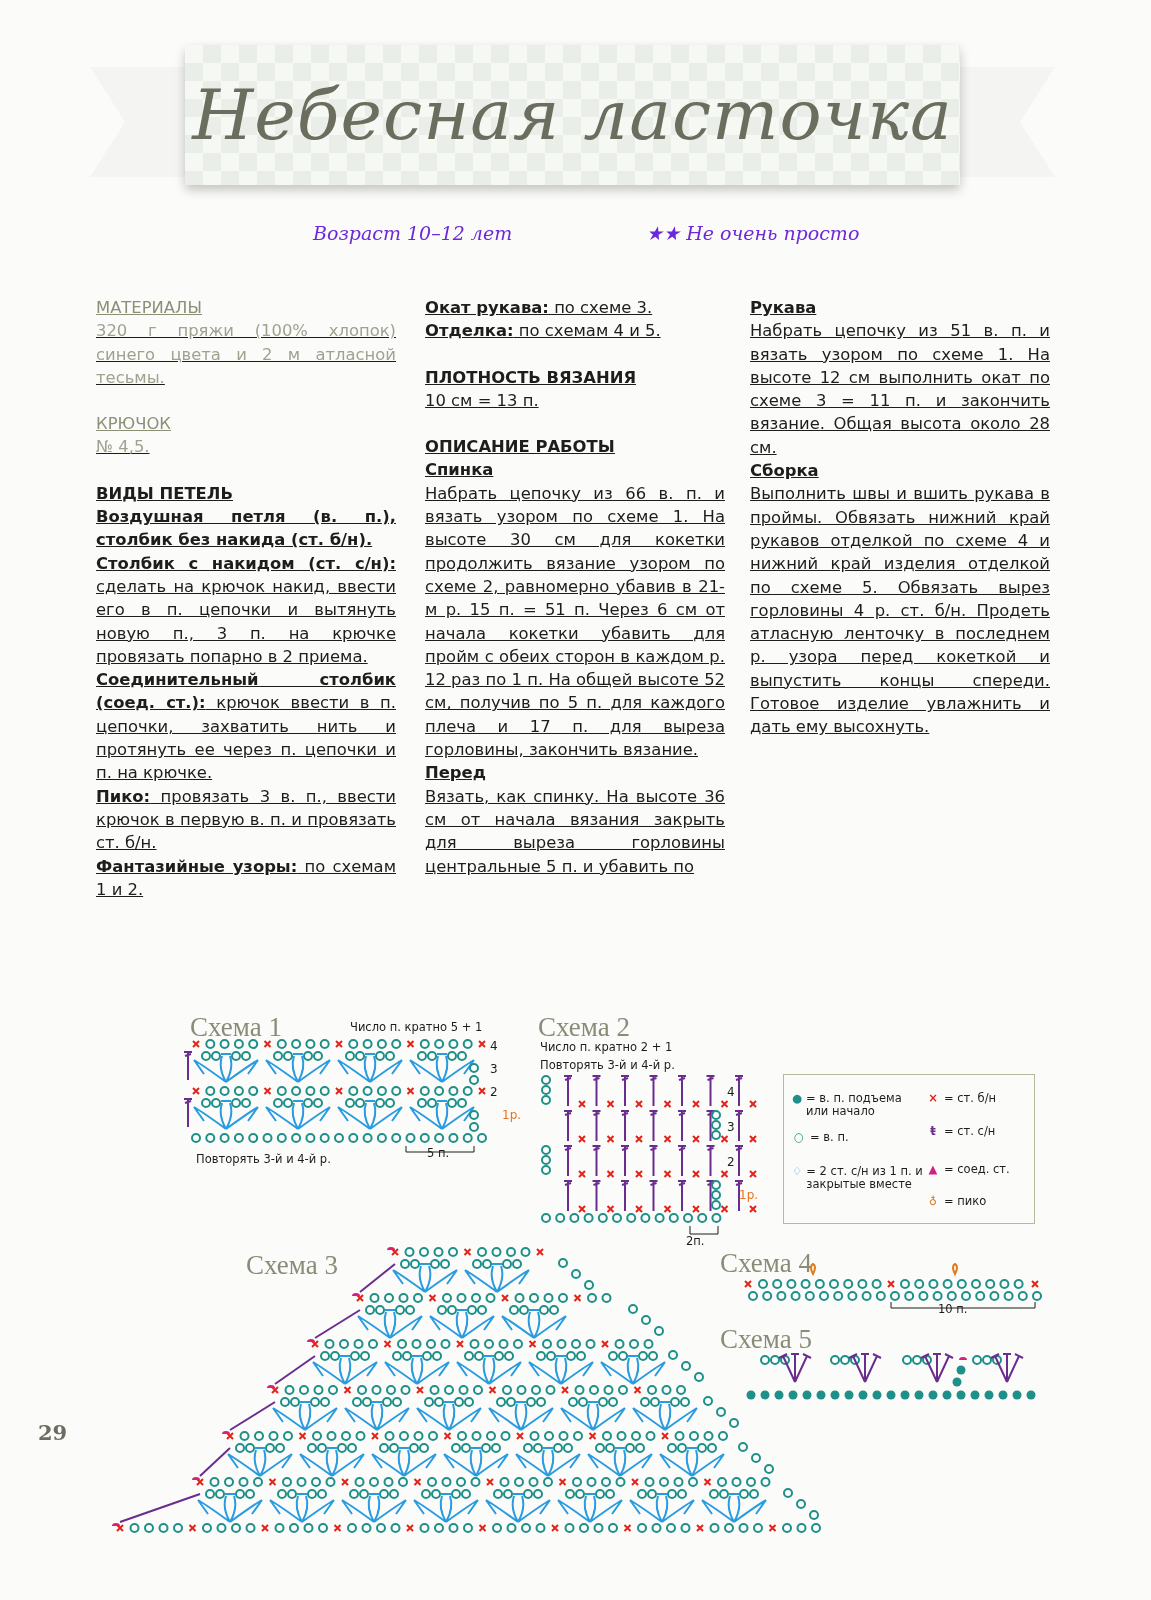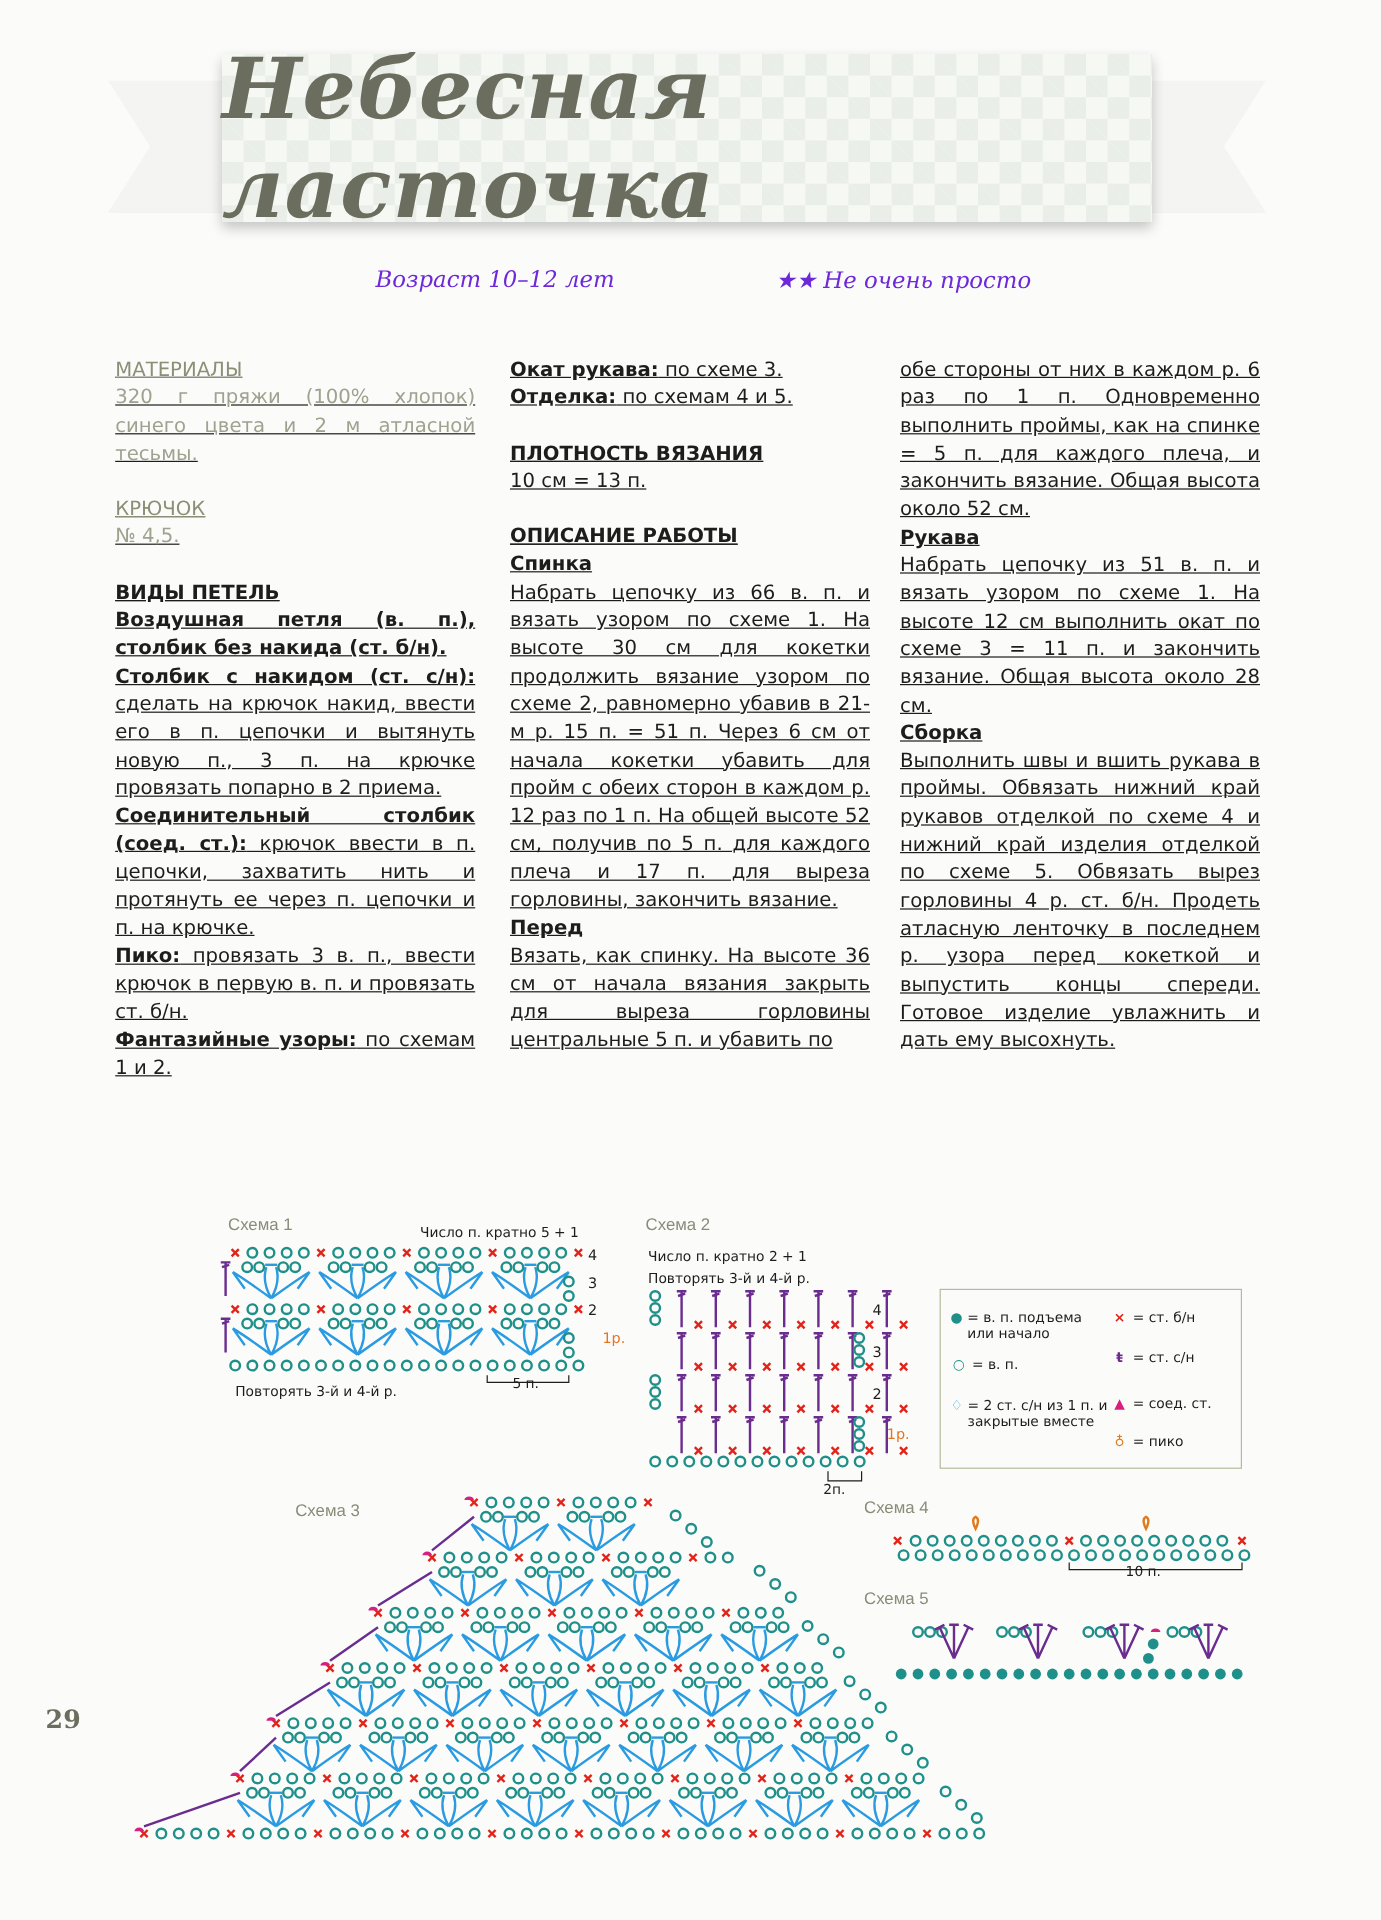--- a/index.html
+++ b/index.html
@@ -10,21 +10,21 @@
   .banner { position: absolute; left: 90px; top: 45px; width: 965px; height: 140px; }
   .ribbon-tail { position: absolute; top: 22px; width: 120px; height: 110px; background: #f4f5f2; box-shadow: 0 4px 8px rgba(0,0,0,0.18); }
   .ribbon-tail.left { left: 0; clip-path: polygon(0 0, 100% 0, 100% 100%, 0 100%, 35px 50%); }
   .ribbon-tail.right { right: 0; clip-path: polygon(0 0, 100% 0, calc(100% - 35px) 50%, 100% 100%, 0 100%); }
   .ribbon-main { position: absolute; left: 95px; top: 0; width: 775px; height: 140px;
     background-color: #f6f8f4;
     background-image: linear-gradient(45deg, #e9efe8 25%, transparent 25%, transparent 75%, #e9efe8 75%),
                       linear-gradient(45deg, #e9efe8 25%, transparent 25%, transparent 75%, #e9efe8 75%);
     background-size: 36px 36px; background-position: 0 0, 18px 18px;
     box-shadow: 0 5px 10px rgba(0,0,0,0.22); display: flex; align-items: center; justify-content: center; }
-  .title { font-family: "DejaVu Serif", serif; font-style: italic; font-weight: bold; font-size: 70px; color: #6b6e5e; letter-spacing: 1px; }
+  .title { font-family: "DejaVu Serif", serif; font-style: italic; font-weight: normal; font-size: 70px; color: #6b6e5e; letter-spacing: 1px; }
 
   .subline { position: absolute; top: 222px; font-family: "DejaVu Serif", serif; font-style: italic; font-size: 19px; color: #6d28d9; }
   .subline.age { left: 313px; }
   .subline.level { left: 646px; }
 
   
   .col { position: absolute; top: 296px; width: 300px; font-size: 16.4px; line-height: 23.3px; text-align: justify; text-decoration: underline; }
   .col1 { left: 96px; }
   .col2 { left: 425px; }
   .col3 { left: 750px; }
@@ -33,21 +33,21 @@
   .txt-light { color: #9ea28f; }
   .gap { height: 23px; }
   .b { font-weight: bold; }
   .sub-h { font-weight: bold; display: block; }
   p { margin: 0; }
 
   
   .pagenum { position: absolute; left: 38px; top: 1420px; font-family: "DejaVu Serif", serif; font-weight: bold; font-size: 21px; color: #6b6e5e; }
 
   
-  .schema-title { position: absolute; font-family: Liberation Sans, sans-serif; font-size: 14px; color: #8a8c78; }
+  .schema-title { position: absolute; font-family: Liberation Serif, serif; font-size: 27px; color: #8a8c78; }
   .note { position: absolute; font-size: 11.5px; color: #1d1d1b; white-space: nowrap; }
   .row-num { position: absolute; font-size: 12px; color: #1d1d1b; }
   .row-num.first { color: #e8731f; margin-left: 12px; }
   svg { position: absolute; overflow: visible; }
 
   .legend { position: absolute; left: 783px; top: 1074px; width: 252px; height: 150px; border: 1.5px solid #b7b89c; background: #fbfcfa; font-size: 11.5px; }
   .leg-item { position: absolute; display: flex; align-items: flex-start; gap: 4px; line-height: 13px; }
   .leg-item .sym { display: inline-block; width: 14px; text-align: center; }
 </style>
 </head>
@@ -89,21 +89,20 @@
   <p>10 см = 13 п.</p>
   <div class="gap"></div>
   <span class="h-sec">ОПИСАНИЕ РАБОТЫ</span>
   <span class="sub-h">Спинка</span>
   <p>Набрать цепочку из 66 в. п. и вязать узором по схеме 1. На высоте 30 см для кокетки продолжить вязание узором по схеме 2, равномерно убавив в 21-м р. 15 п. = 51 п. Через 6 см от начала кокетки убавить для пройм с обеих сторон в каждом р. 12 раз по 1 п. На общей высоте 52 см, получив по 5 п. для каждого плеча и 17 п. для выреза горловины, закончить вязание.</p>
   <span class="sub-h">Перед</span>
   <p>Вязать, как спинку. На высоте 36 см от начала вязания закрыть для выреза горловины центральные 5 п. и убавить по</p>
 </div>
 
 <div class="col col3">
-  <p>обе стороны от них в каждом р. 6 раз по 1 п. Одновременно выполнить проймы, как на спинке = 5 п. для каждого плеча, и закончить вязание. Общая высота около 52 см.</p>
   <span class="sub-h">Рукава</span>
   <p>Набрать цепочку из 51 в. п. и вязать узором по схеме 1. На высоте 12 см выполнить окат по схеме 3 = 11 п. и закончить вязание. Общая высота около 28 см.</p>
   <span class="sub-h">Сборка</span>
   <p>Выполнить швы и вшить рукава в проймы. Обвязать нижний край рукавов отделкой по схеме 4 и нижний край изделия отделкой по схеме 5. Обвязать вырез горловины 4 р. ст. б/н. Продеть атласную ленточку в последнем р. узора перед кокеткой и выпустить концы спереди. Готовое изделие увлажнить и дать ему высохнуть.</p>
 </div>
 
 <div class="schema-title" style="left:190px;top:1012px;">Схема 1</div>
 <div class="note" style="left:350px;top:1020px;text-align:right;">Число п. кратно 5 + 1</div>
 <svg id="s1" style="left:184px;top:1038px;" width="300" height="110">
     <path d="M9,3L15,9M15,3L9,9" stroke="#e2231a" stroke-width="2"></path>

